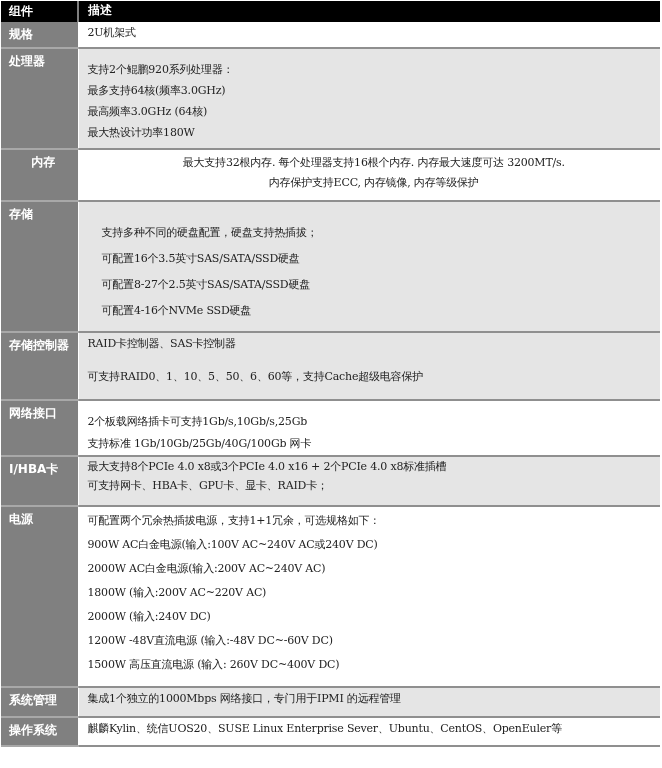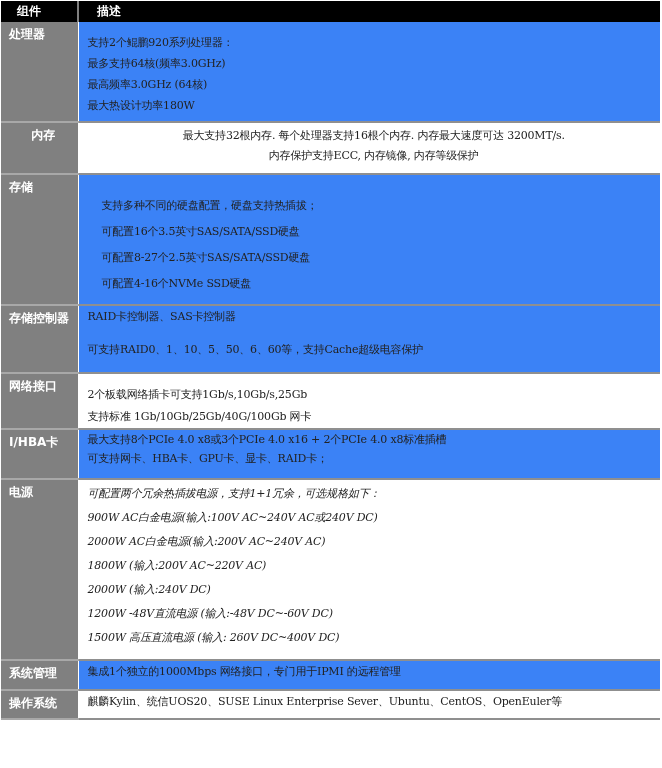--- a/index.html
+++ b/index.html
@@ -2,25 +2,25 @@
 <html><head>
 <meta charset="utf-8">
 <style>
   html, body { margin: 0; padding: 0; background: #ffffff; }
   body { width: 662px; height: 768px; overflow: hidden; font-family: "DejaVu Serif", "Liberation Serif", serif; }
   .spec-table { position: absolute; left: 1px; top: 1px; width: 659px; border-collapse: collapse; table-layout: fixed; }
   .spec-table td { padding: 0; vertical-align: top; }
   .col-key { width: 77px; }
   .col-val { width: auto; }
   .hdr td { background: #000000; color: #ffffff; height: 21px; font-weight: bold; font-size: 12px; font-family: "DejaVu Sans", "Liberation Sans", sans-serif; }
-  .hdr td.key { padding-left: 16px; line-height: 21px; border-right: 2px solid #7f7f7f; }
-  .hdr td.val { padding-left: 18px; line-height: 21px; }
+  .hdr td.key { padding-left: 8px; line-height: 21px; border-right: 2px solid #7f7f7f; }
+  .hdr td.val { padding-left: 9px; line-height: 21px; font-family: Liberation Mono, monospace; }
   .row td.key { background: #808080; color: #ffffff; font-weight: bold; font-size: 12px; font-family: "DejaVu Sans", "Liberation Sans", sans-serif; padding: 4px 0 0 8px; border-bottom: 2px solid #a8a8a8; border-right: 1px solid #ffffff; }
   .row td.val { font-size: 11px; color: #222222; padding-left: 9px; border-bottom: 2px solid #8f8f8f; }
-  .row.alt td.val { background: #3b82f6; }
+  .row.alt td.val { background: #e5e5e5; }
   .row.plain td.val { background: #ffffff; }
   .line { display: block; white-space: nowrap; letter-spacing: -0.2px; }
   .r-spec td { height: 21px; }
   .r-spec .line { line-height: 21px; }
   .r-cpu td { height: 95px; }
   .r-cpu td.val { padding-top: 10px; box-sizing: border-box; }
   .r-cpu .line { line-height: 21px; }
   .r-mem td { height: 46px; text-align: center; }
   .r-mem td.val { padding-top: 3px; box-sizing: border-box; margin-left: 40px; }
   .r-mem .line { line-height: 20px; }
@@ -33,41 +33,47 @@
   .r-ctl .gap { height: 17px; display: block; }
   .r-net td { height: 49px; }
   .r-net td.val { padding-top: 10px; box-sizing: border-box; }
   .r-net .line { line-height: 22px; }
   .r-io td { height: 44px; }
   .r-io td.val { padding-top: 0; box-sizing: border-box; }
   .r-io .line { line-height: 19px; }
   .r-fan td { height: 23px; }
   .r-fan .line { line-height: 23px; }
   .r-psu td { height: 175px; }
-  .r-psu td.val { padding-top: 2px; box-sizing: border-box; font-style: italic; }
+  .r-psu td.val { padding-top: 2px; box-sizing: border-box; }
   .r-psu .line { line-height: 24px; }
   .r-mgmt td { height: 24px; }
   .r-mgmt .line { line-height: 22px; }
   .r-os td { height: 23px; }
   .r-os .line { line-height: 22px; }
 </style>
 </head>
 <body>
 
 <table class="spec-table">
   <colgroup>
       <col class="col-key">
       <col class="col-val">
     </colgroup>
   <tbody>
       <tr class="hdr">
     <td class="key">组件</td>
     <td class="val">描述</td>
   </tr>
 
+  <tr class="row plain r-spec">
+    <td class="key">规格</td>
+    <td class="val">
+      <span class="line">2U机架式</span>
+    </td>
+  </tr>
 
   <tr class="row alt r-cpu">
     <td class="key">处理器</td>
     <td class="val">
       <span class="line">支持2个鲲鹏920系列处理器：</span>
       <span class="line">最多支持64核(频率3.0GHz)</span>
       <span class="line">最高频率3.0GHz (64核)</span>
       <span class="line">最大热设计功率180W</span>
     </td>
   </tr>

